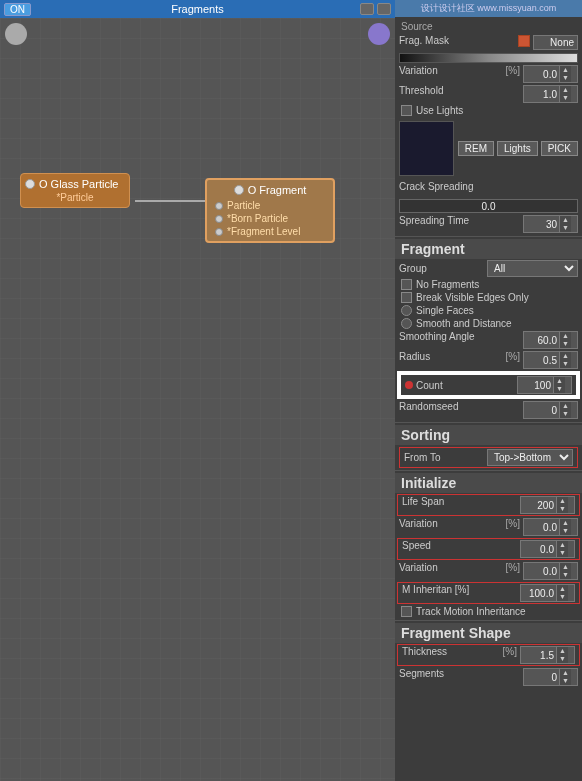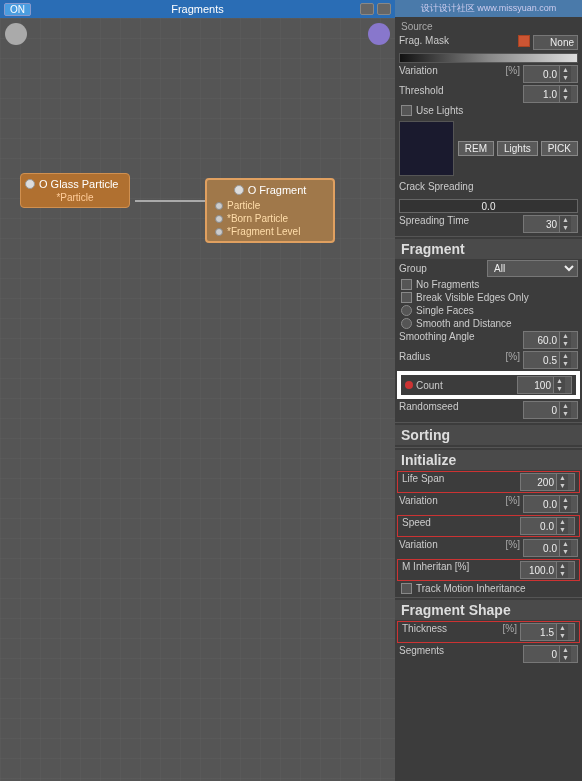--- a/index.html
+++ b/index.html
@@ -597,20 +597,28 @@
         <div class="spin-arrow">▲</div>
         <div class="spin-arrow">▼</div>
       </div>
     </div>
   </div>
 
   <div class="rp-separator"></div>
 
   <div class="rp-section-header">Sorting</div>
 
+  <div style="margin:2px 4px;border:1px solid #cc3333;">
+    <div class="rp-select-row">
+      <span class="rp-label">From To</span>
+      <select class="rp-select">
+        <option>Top-&gt;Bottom</option>
+      </select>
+    </div>
+  </div>
 
   <div class="rp-separator"></div>
 
   <div class="rp-section-header">Initialize</div>
 
   <div style="margin:1px 2px;border:1px solid #cc3333;">
     <div class="rp-row">
       <span class="rp-label">Life Span</span>
       <div class="rp-spinbox">
         <input type="text" value="200" style="">

